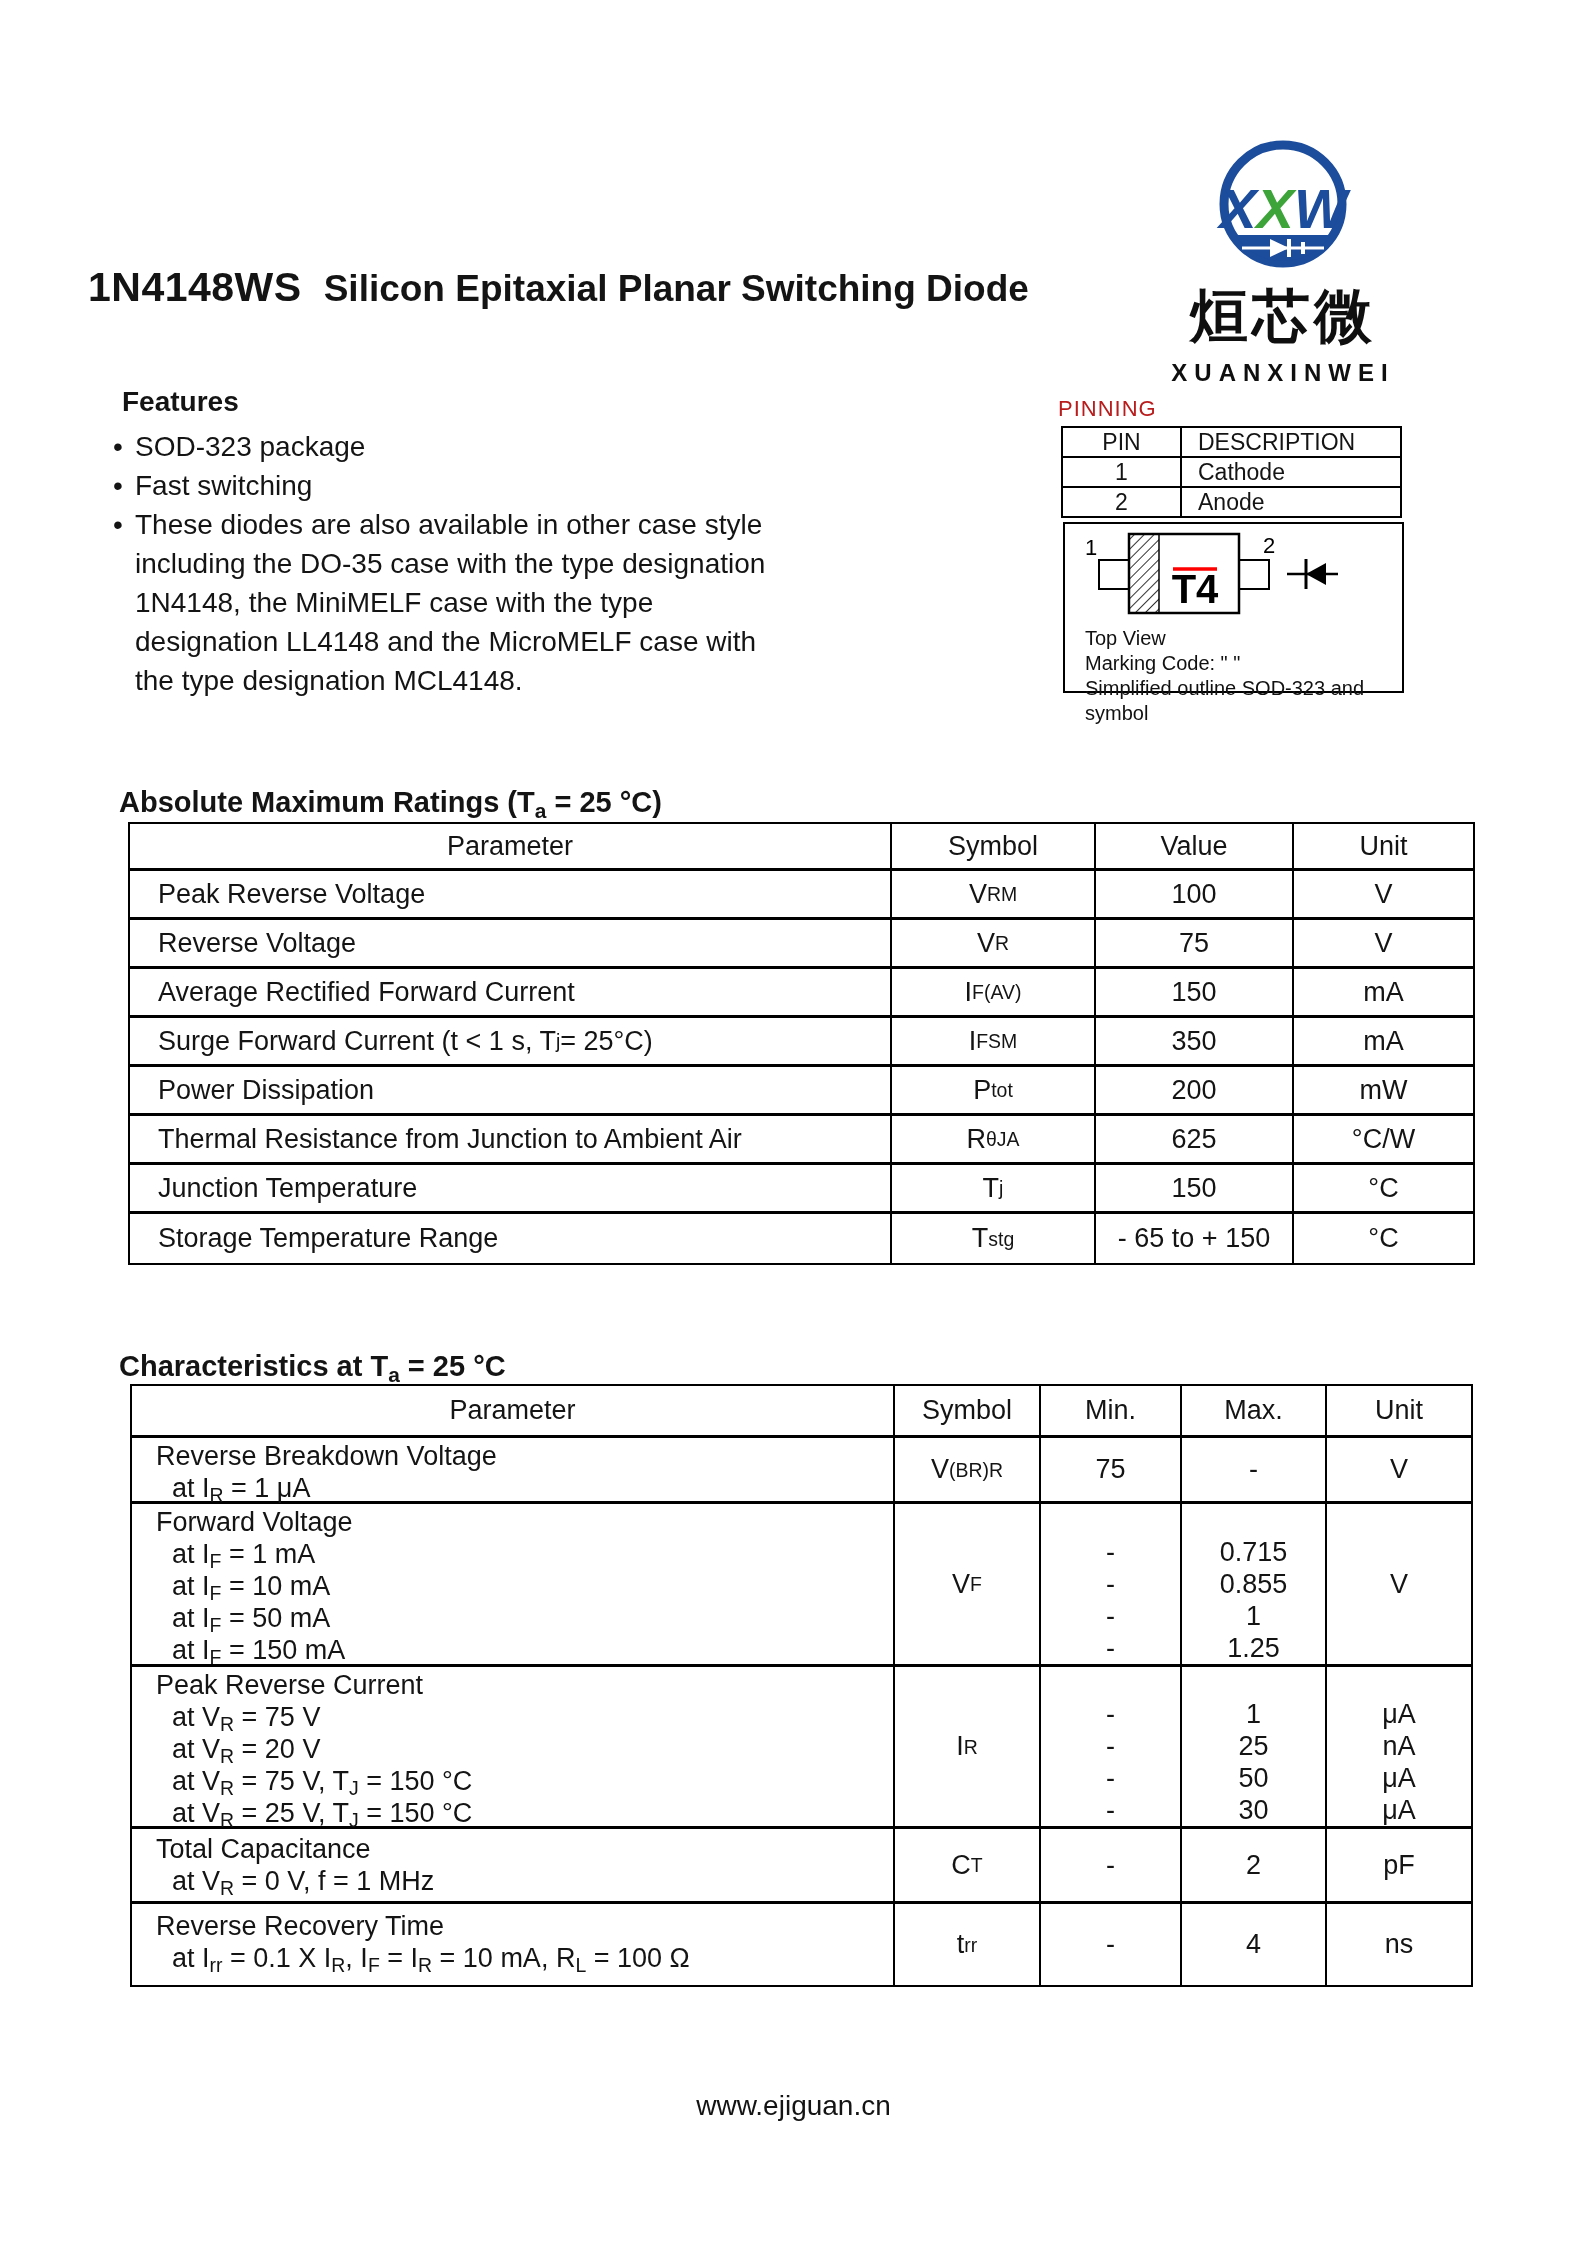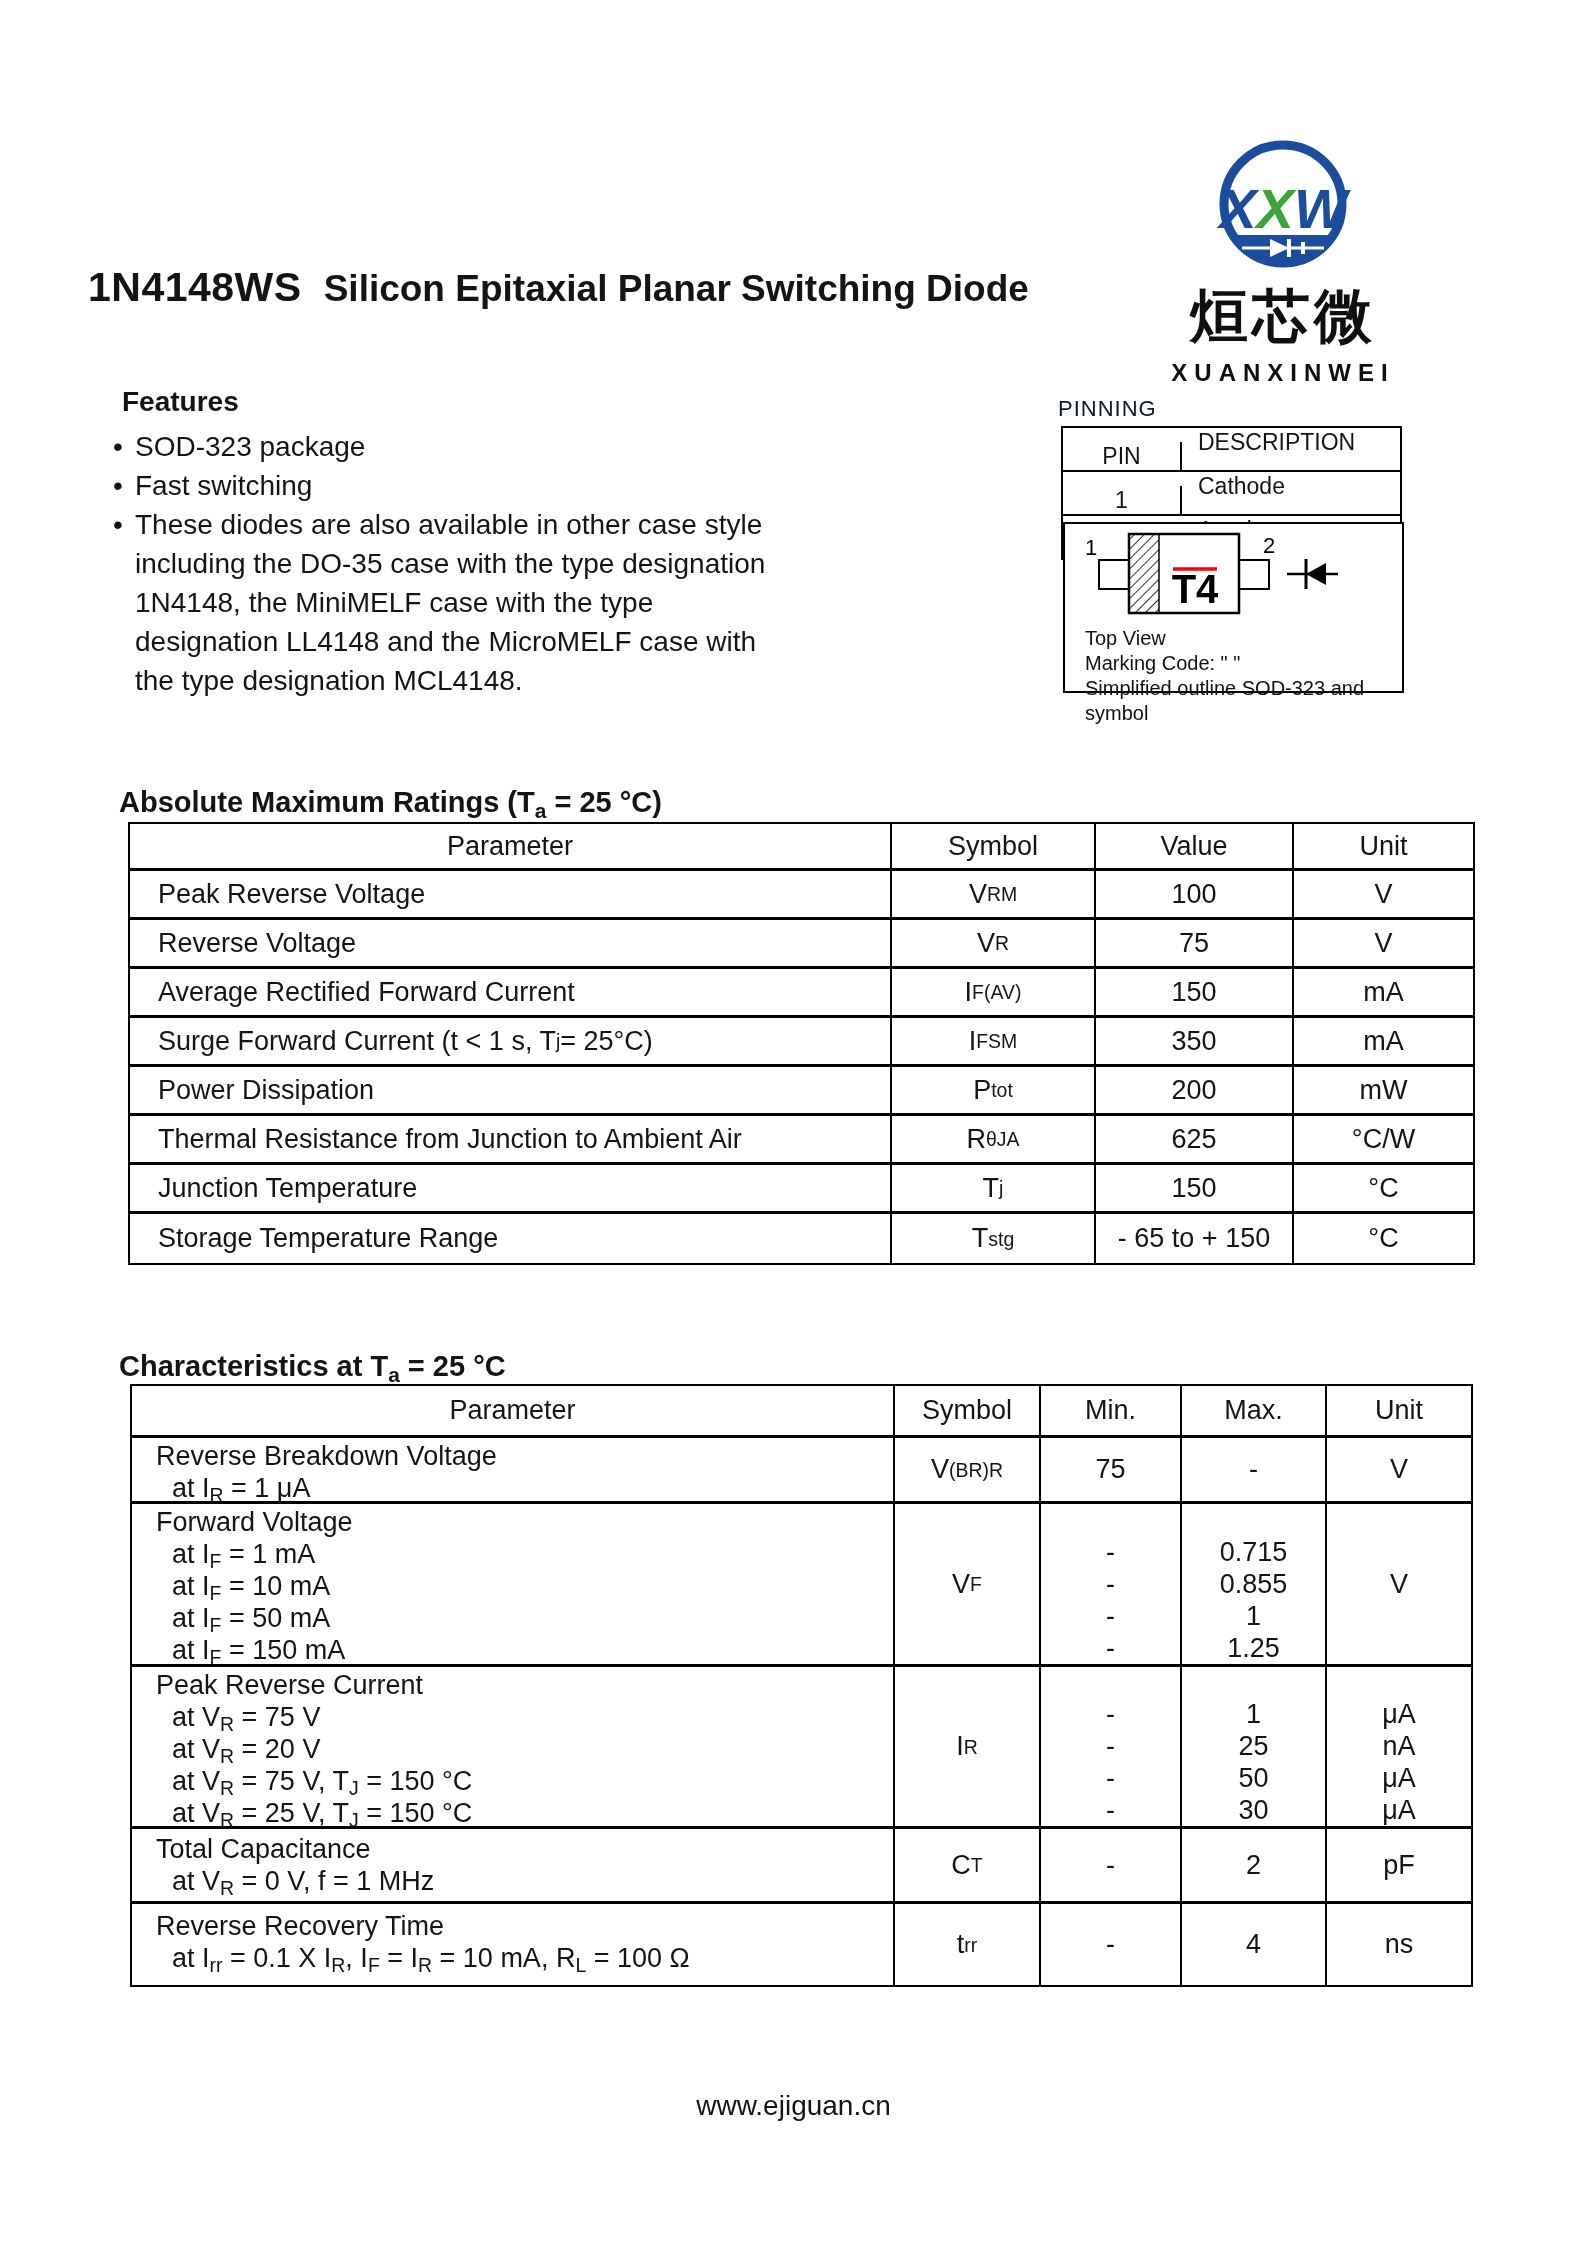--- a/index.html
+++ b/index.html
@@ -20,25 +20,25 @@
   .logo .latin { font-size:24px; letter-spacing:7px; margin-top:3px; color:#0f0f0f; font-weight:bold; }
 
   
   .features { position:absolute; left:113px; top:386px; width:680px; }
   .features h2 { font-size:28px; font-weight:bold; margin-left:9px; margin-bottom:9px; }
   .feat-item { display:flex; }
   .feat-dot { width:22px; font-size:28px; line-height:39px; }
   .feat-text { font-size:28px; line-height:39px; white-space:pre-line; }
 
   
-  .pinning-label { position:absolute; left:1058px; top:396px; font-size:22px; letter-spacing:1px; color:#0f172a; }
+  .pinning-label { position:absolute; left:1058px; top:396px; font-size:22px; letter-spacing:1px; color:#b91c1c; }
   .pin-table { position:absolute; left:1061px; top:426px; width:341px; border:2px solid #000; background:#fff; }
   .pin-row { display:flex; border-bottom:2px solid #000; }
   .pin-row:last-child { border-bottom:none; }
-  .pin-c1 { width:119px; border-right:2px solid #000; text-align:center; font-size:23px; line-height:26px; padding:1px 0;margin-top:14px; }
+  .pin-c1 { width:119px; border-right:2px solid #000; text-align:center; font-size:23px; line-height:26px; padding:1px 0; }
   .pin-c2 { flex:1; font-size:23px; line-height:26px; padding:1px 0 1px 16px; }
 
   
   .outline-box { position:absolute; left:1063px; top:522px; width:341px; height:171px; border:2px solid #000; background:#fff; }
   .outline-notes { margin:1px 0 0 20px; font-size:20px; line-height:25px; color:#111; }
 
   
   .sec-heading { position:absolute; font-size:29px; font-weight:bold; white-space:nowrap; }
 
   

